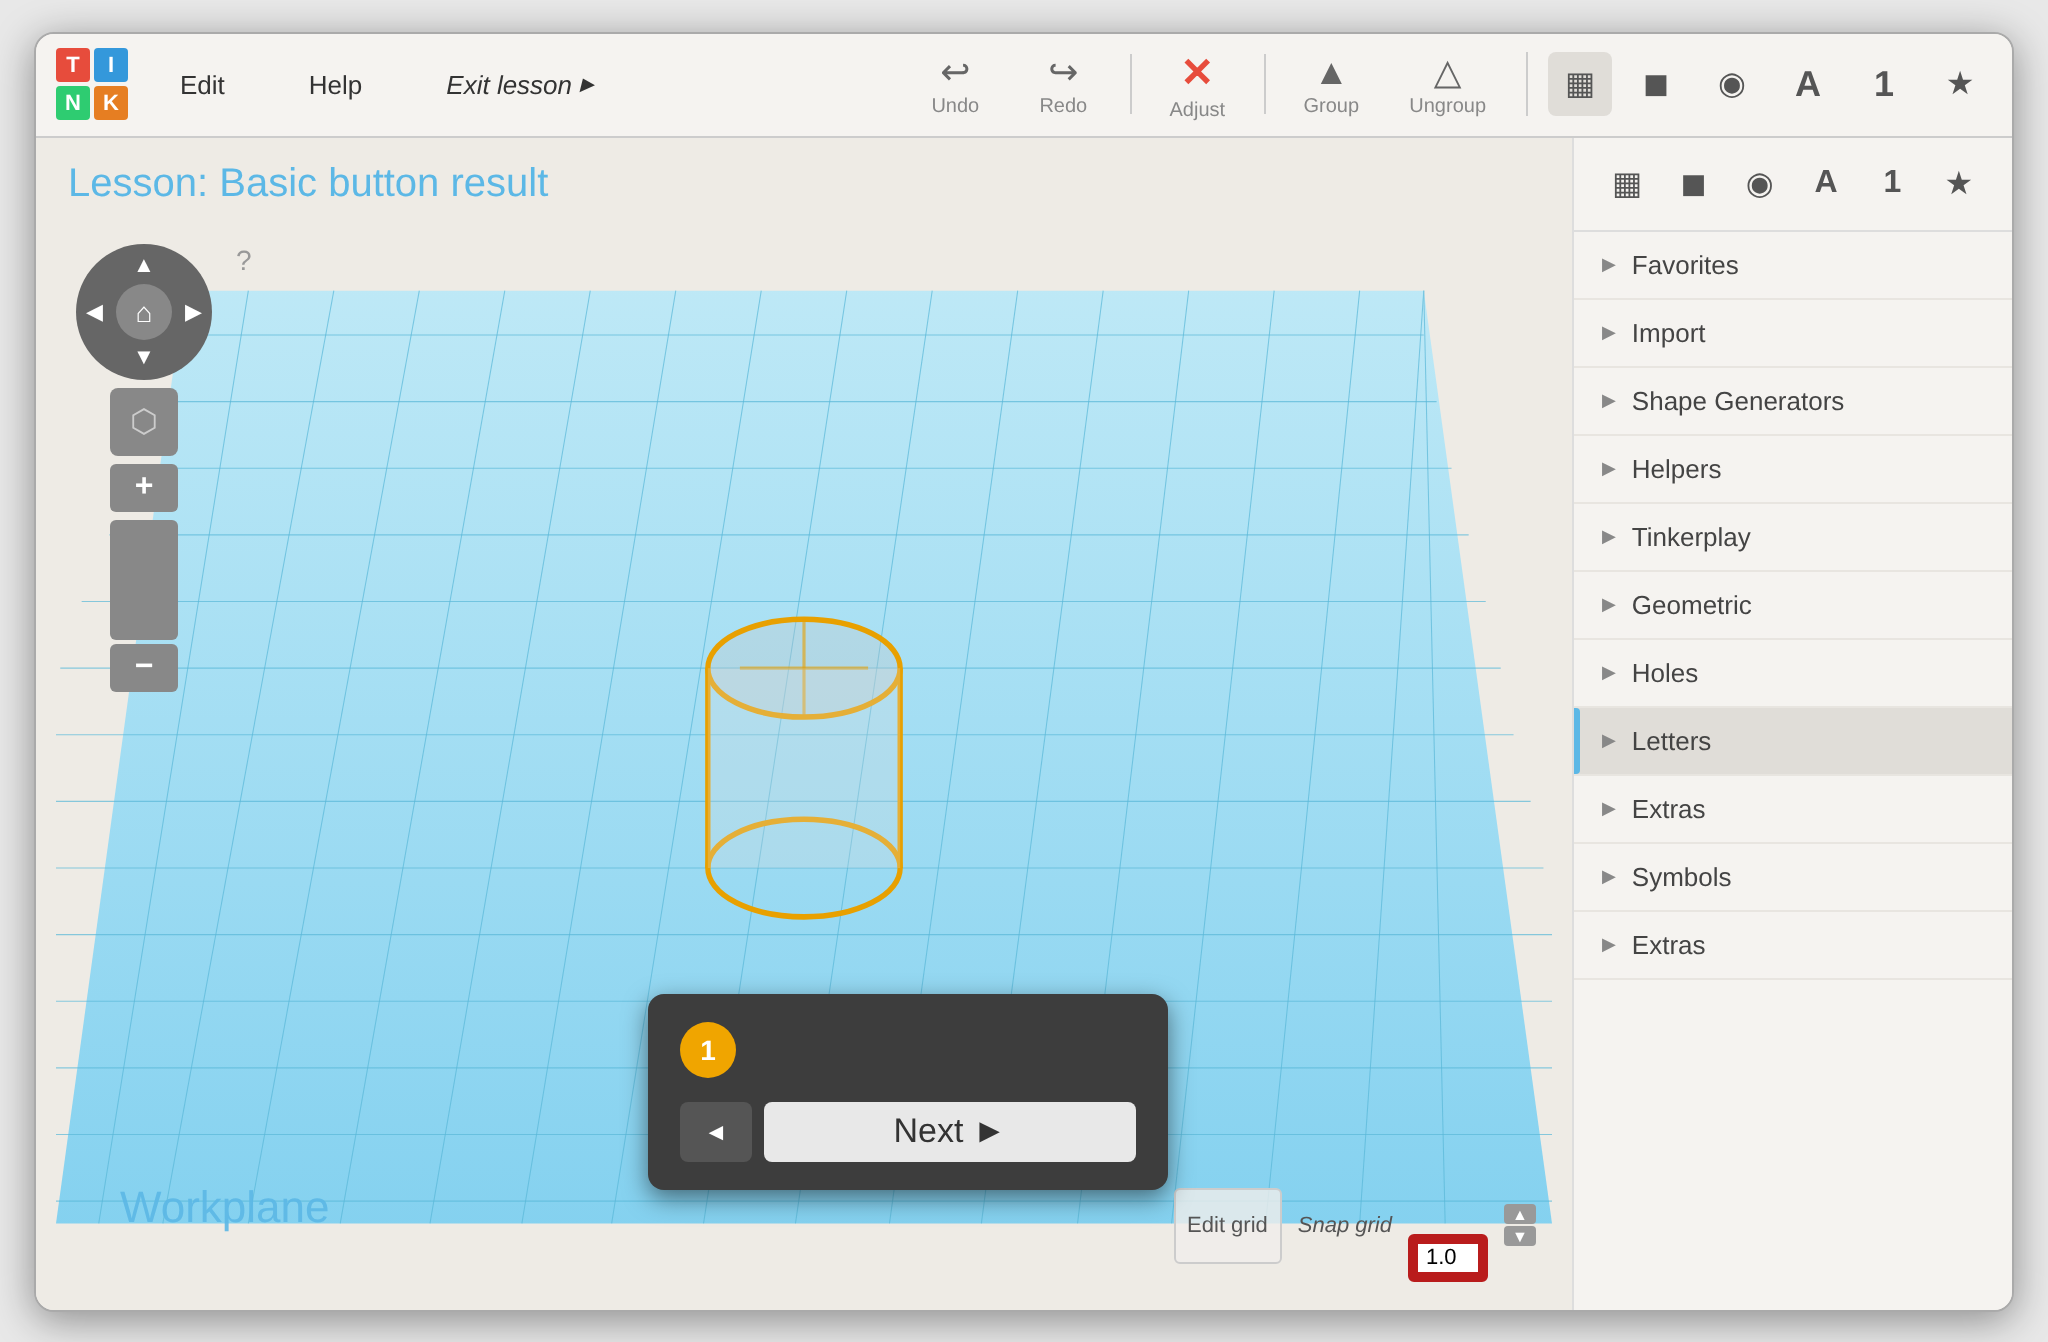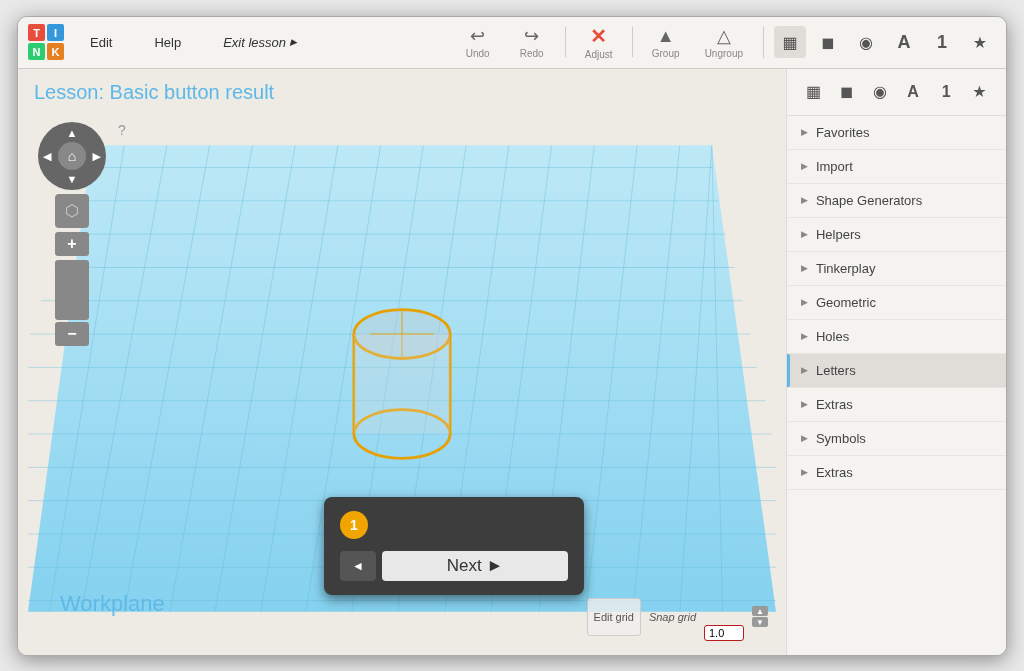--- a/index.html
+++ b/index.html
@@ -368,21 +368,21 @@
       padding: 12px 6px;
     }
     .snap-label {
       font-size: 11px;
       color: #555;
       font-style: italic;
     }
     .snap-input {
       width: 40px;
       font-size: 11px;
-      border: 1px solid #b91c1c;
+      border: 5px solid #b91c1c;
       border-radius: 3px;
       padding: 1px 4px;
       background: white;
       margin-top: 32px;
     }
     .snap-arrows {
       display: flex;
       flex-direction: column;
       gap: 1px;
     }

